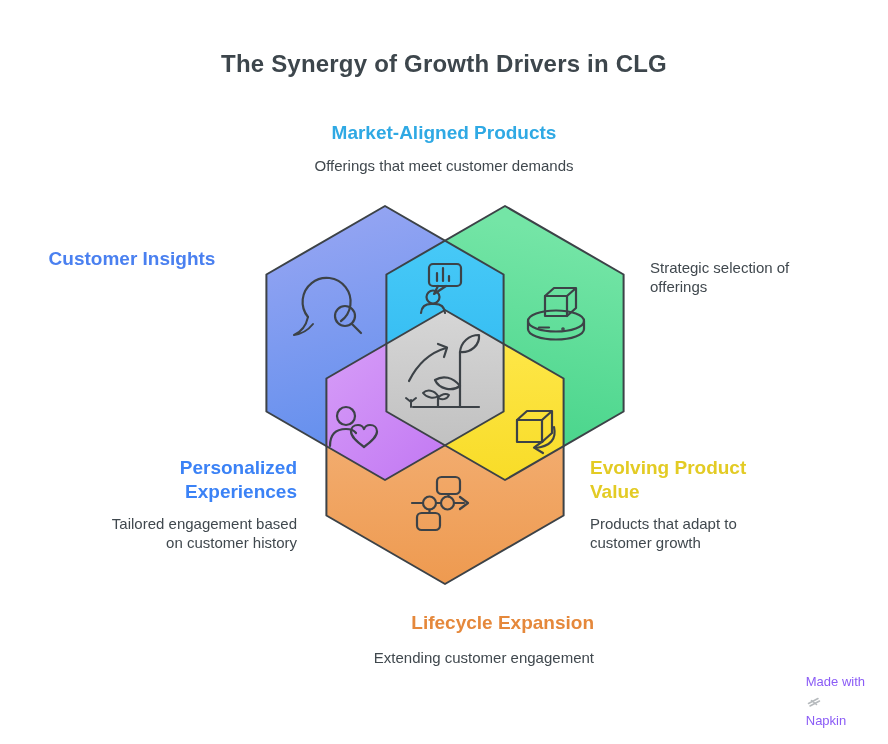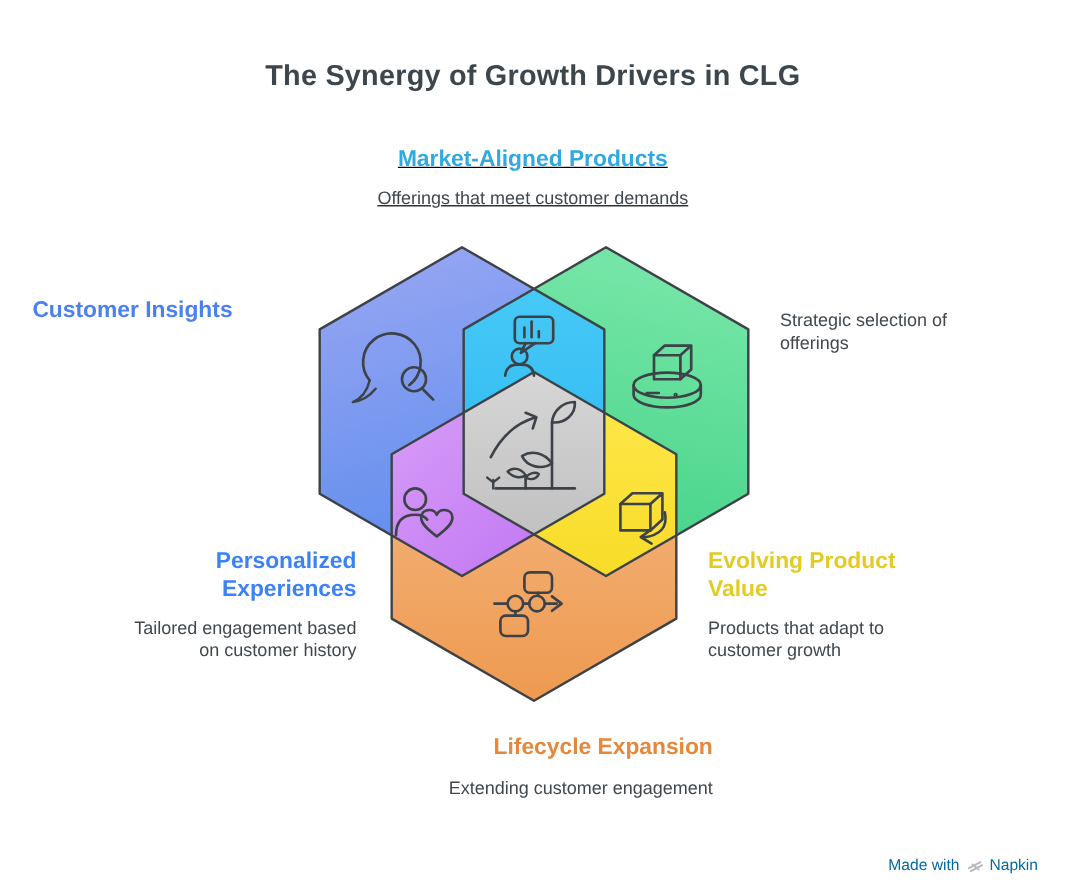--- a/index.html
+++ b/index.html
@@ -4,31 +4,31 @@
 <style>
   html,body{margin:0;padding:0;background:#ffffff;}
   .canvas{position:relative;width:888px;height:744px;background:#ffffff;overflow:hidden;
           font-family:"Liberation Sans",sans-serif;}
   .diagram-svg{position:absolute;left:0;top:0;}
   .page-title{position:absolute;left:0;top:50px;width:888px;text-align:center;
               font-size:24px;font-weight:bold;color:#3d464c;letter-spacing:.2px;}
   .node-label{position:absolute;}
   .node-title{font-size:19px;font-weight:bold;line-height:24px;}
   .node-desc{font-size:15px;line-height:18.5px;color:#40484e;margin-top:12px;}
-  .lbl-top{left:294px;top:121px;width:300px;text-align:center;text-decoration:underline;}
-  .lbl-left{left:27px;top:247px;width:210px;text-align:left;}
+  .lbl-top{left:294px;top:121px;width:300px;text-align:center;}
+  .lbl-left{left:27px;top:247px;width:210px;text-align:center;}
   .lbl-right{left:650px;top:247px;width:178px;text-align:left;}
   .lbl-bottom-left{left:97px;top:456px;width:200px;text-align:right;}
   .lbl-bottom-left .node-desc{margin-top:11px;}
   .lbl-bottom-right{left:590px;top:456px;width:178px;text-align:left;}
   .lbl-bottom-right .node-desc{margin-top:11px;}
   .lbl-bottom{left:294px;top:611px;width:300px;text-align:right;}
   .lbl-bottom .node-desc{margin-top:14px;}
-  .footer{position:absolute;right:23px;bottom:16px;display:flex;align-items:flex-end;gap:5px;
-          font-size:13px;color:#0369a1;}
+  .footer{position:absolute;right:23px;bottom:16px;display:flex;align-items:flex-start;gap:5px;
+          font-size:13px;color:#8b5cf6;flex-direction:column;}
   .footer svg{display:block;}
 </style>
 </head>
 <body>
 
 <div class="canvas">
 
   <svg class="diagram-svg" width="888" height="744" viewBox="0 0 888 744">
     <defs>
       <linearGradient id="gBlue" x1="0" y1="0" x2="0.25" y2="1">

